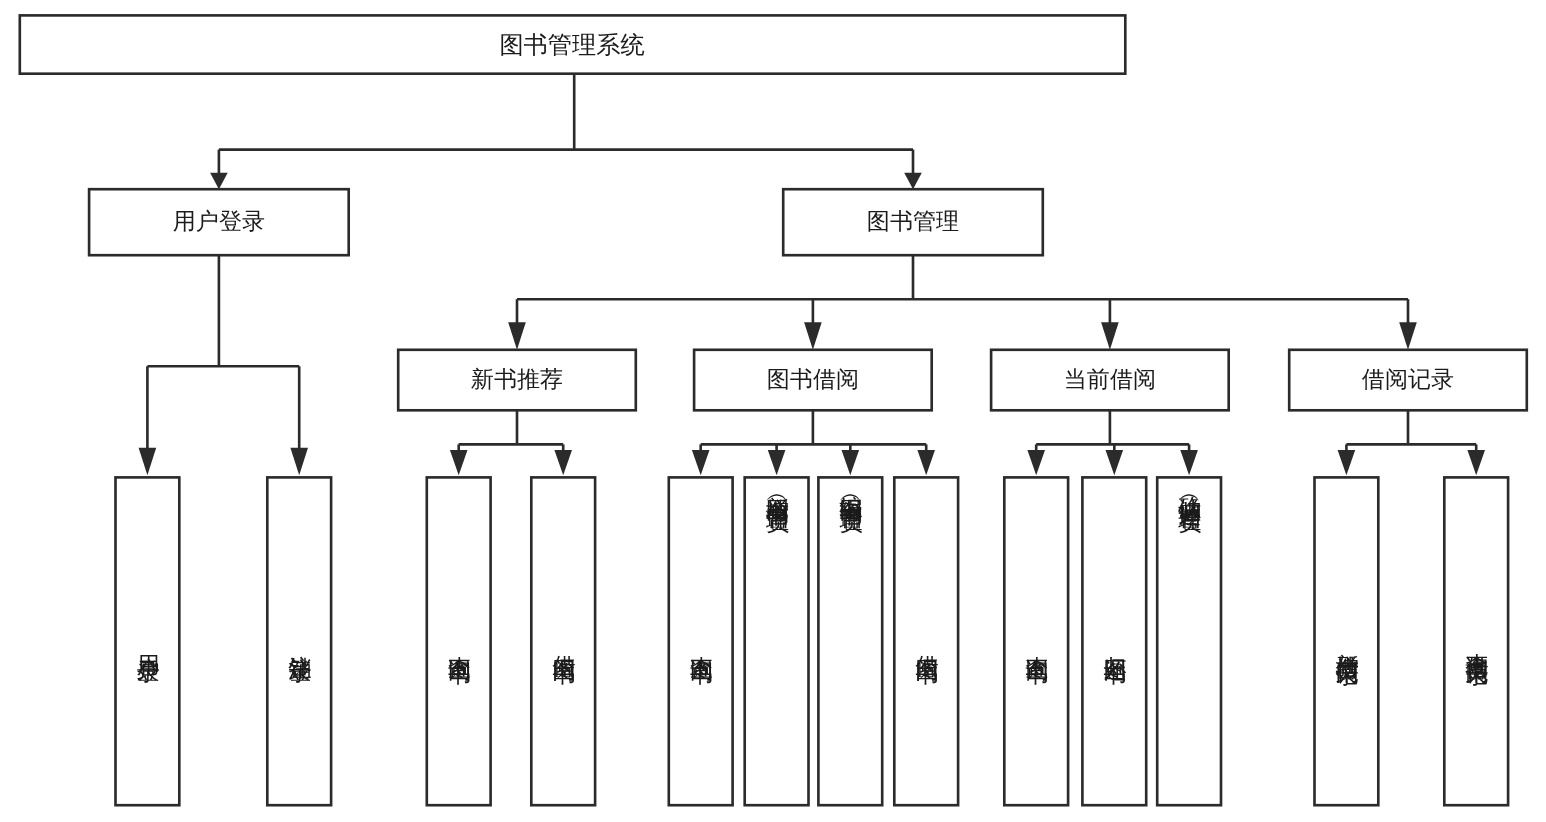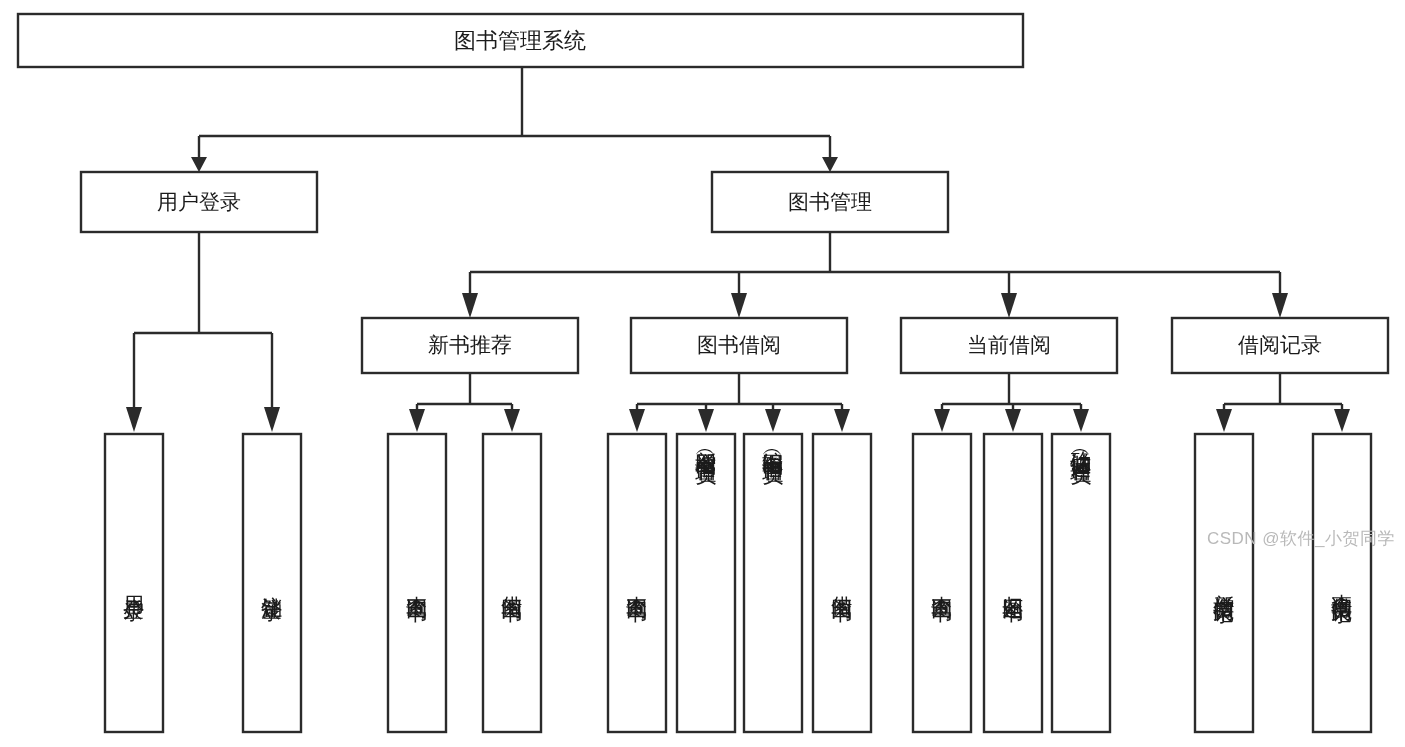--- a/index.html
+++ b/index.html
@@ -244,14 +244,13 @@
     <span class="leaf-label">确认归还（管理员）</span>
   </div>
 
   <div class="leaf-label-wrap" style="left:1195px; top:434px; width:58px; height:298px;">
     <span class="leaf-label">新增借阅记录</span>
   </div>
   <div class="leaf-label-wrap" style="left:1313px; top:434px; width:58px; height:298px;">
     <span class="leaf-label">查询借阅记录</span>
   </div>
 
-  <div class="watermark">CSDN @软件_小贺同学</div>
 </div>
 
 </body></html>

